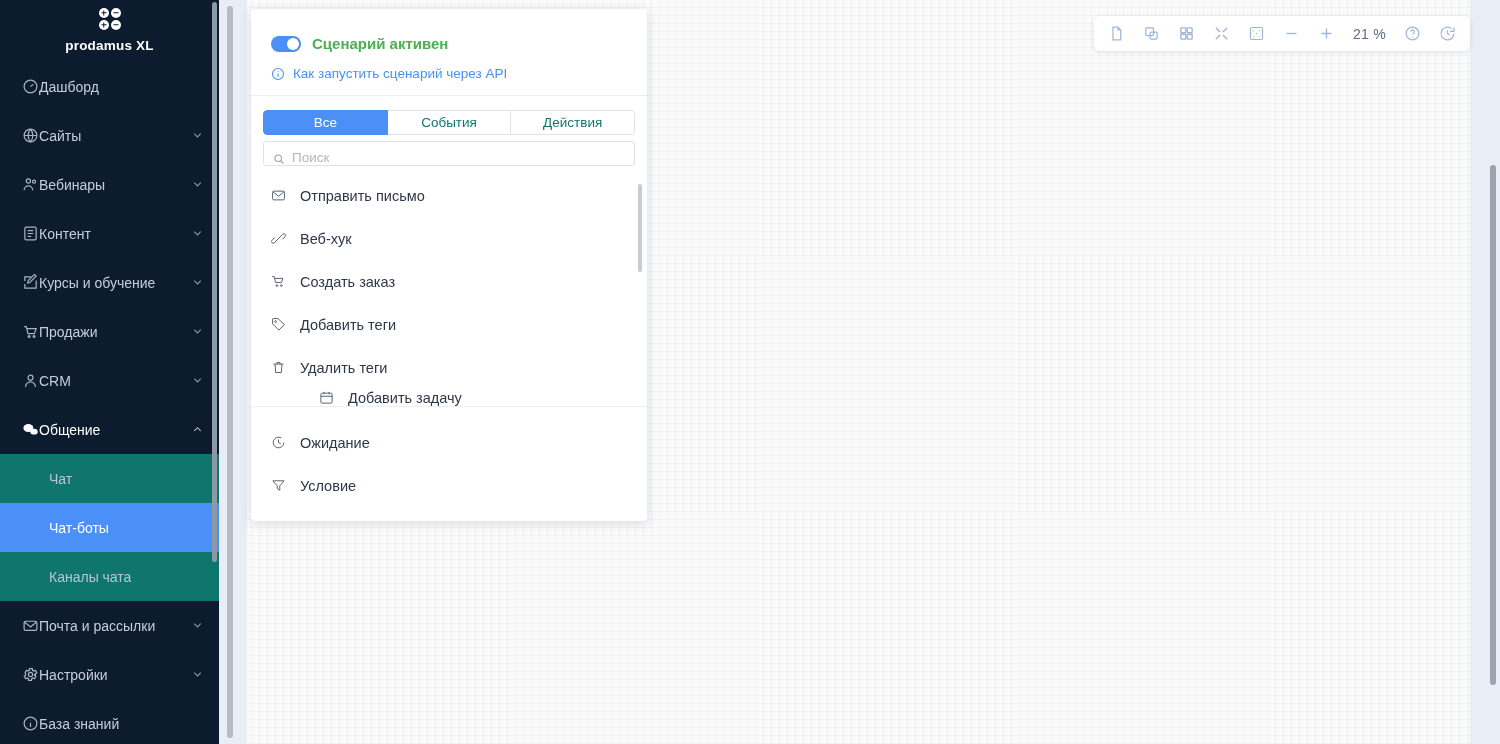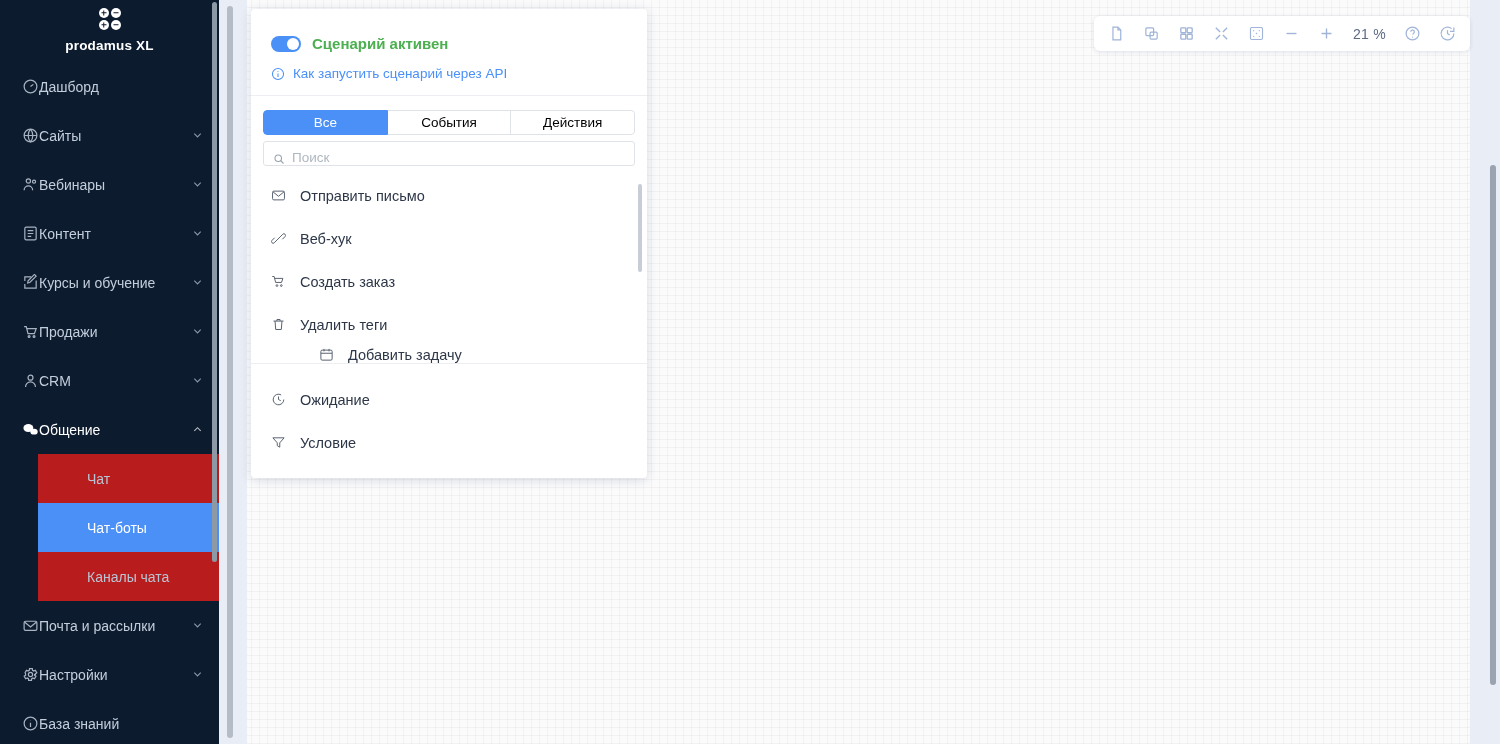--- a/index.html
+++ b/index.html
@@ -48,21 +48,21 @@
     height: 49px; padding: 0 16px 0 22px;
     font-size: 14px; color: #c3cedd; cursor: pointer;
     position: relative;
   }
   .nav-item .ico { width: 17px; height: 17px; flex: 0 0 17px; opacity: .85; display:block; }
   .nav-item .lbl { flex: 1 1 auto; white-space: nowrap; }
   .chev { width: 11px; height: 11px; opacity: .7; }
   .nav-item.expanded { color: #fff; }
   .nav-item.expanded .ico { opacity: 1; }
 
-  .sub { background: #b91c1c; margin-left: 38px; }
+  .sub { background: #0f766e; }
   .sub-item {
     height: 49px; display: flex; align-items: center;
     padding-left: 49px; font-size: 14px; color: #b9c5d4; cursor: pointer;
   }
   .sub-item.active { background: #4a90f7; color: #fff; }
 
   .sb-scroll {
     position: absolute; right: 2px; top: 2px;
     width: 5px; height: 560px; border-radius: 3px;
     background: #8e99a6;
@@ -135,21 +135,21 @@
     width: 12px; height: 12px; border-radius: 50%; background: #fff;
   }
   .toggle-label { color: #4caf50; font-size: 15px; font-weight: 700; }
   .api-row { display: flex; align-items: center; gap: 8px; margin-top: 14px; }
   .api-link { color: #4a90f7; font-size: 13.5px; cursor: pointer; }
   .info-ico { width: 14px; height: 14px; color: #4a90f7; flex: 0 0 14px; }
 
   .tabs { display: flex; margin: 14px 12px 0 12px; border-radius: 4px; overflow: hidden; }
   .tab {
     flex: 1 1 0; height: 25px; display: flex; align-items: center; justify-content: center;
-    font-size: 13.5px; color: #000000; background: #fff;
+    font-size: 13.5px; color: #0f766e; background: #fff;
     border: 1px solid #dfe3e8; border-left: none; cursor: pointer;
   }
   .tab:first-child { border-left: 1px solid #dfe3e8; border-radius: 4px 0 0 4px; }
   .tab:last-child { border-radius: 0 4px 4px 0; }
   .tab.active { background: #4a90f7; color: #fff; border-color: #4a90f7; }
 
   .search {
     margin: 6px 12px 0 12px; height: 25px;
     border: 1px solid #dfe3e8; border-radius: 3px;
     display: flex; align-items: flex-end; gap: 7px; padding: 0 9px;
@@ -918,20 +918,27 @@
           <div class="li">
             <svg class="ico" viewBox="0 0 24 24" fill="none" stroke="currentColor" stroke-width="1.6">
                 <path d="M2 4h3l2.4 9.5h9.4L19 7H6"></path>
                 <circle cx="9.5" cy="18.5" r="1.4"></circle>
                 <circle cx="16.5" cy="18.5" r="1.4"></circle>
               </svg>
             <span>Создать заказ</span>
           </div>
           <div class="li">
             <svg class="ico" viewBox="0 0 24 24" fill="none" stroke="currentColor" stroke-width="1.6">
+                <path d="M11 2.5H3.5a1 1 0 00-1 1V11l10 10 9-9z"></path>
+                <circle cx="7.3" cy="7.3" r="1.4"></circle>
+              </svg>
+            <span>Добавить теги</span>
+          </div>
+          <div class="li">
+            <svg class="ico" viewBox="0 0 24 24" fill="none" stroke="currentColor" stroke-width="1.6">
                 <path d="M4 6.5h16"></path>
                 <path d="M6.5 6.5l1 13.5h9l1-13.5"></path>
                 <path d="M9.5 6.5V4h5v2.5"></path>
               </svg>
             <span>Удалить теги</span>
           </div>
           <div class="li li-clip" style="height:17px;overflow:hidden;margin-left:48px;">
             <svg class="ico" viewBox="0 0 24 24" fill="none" stroke="currentColor" stroke-width="1.6">
                 <rect x="3" y="5" width="18" height="16" rx="2"></rect>
                 <path d="M3 10h18M8 3v4M16 3v4"></path>

